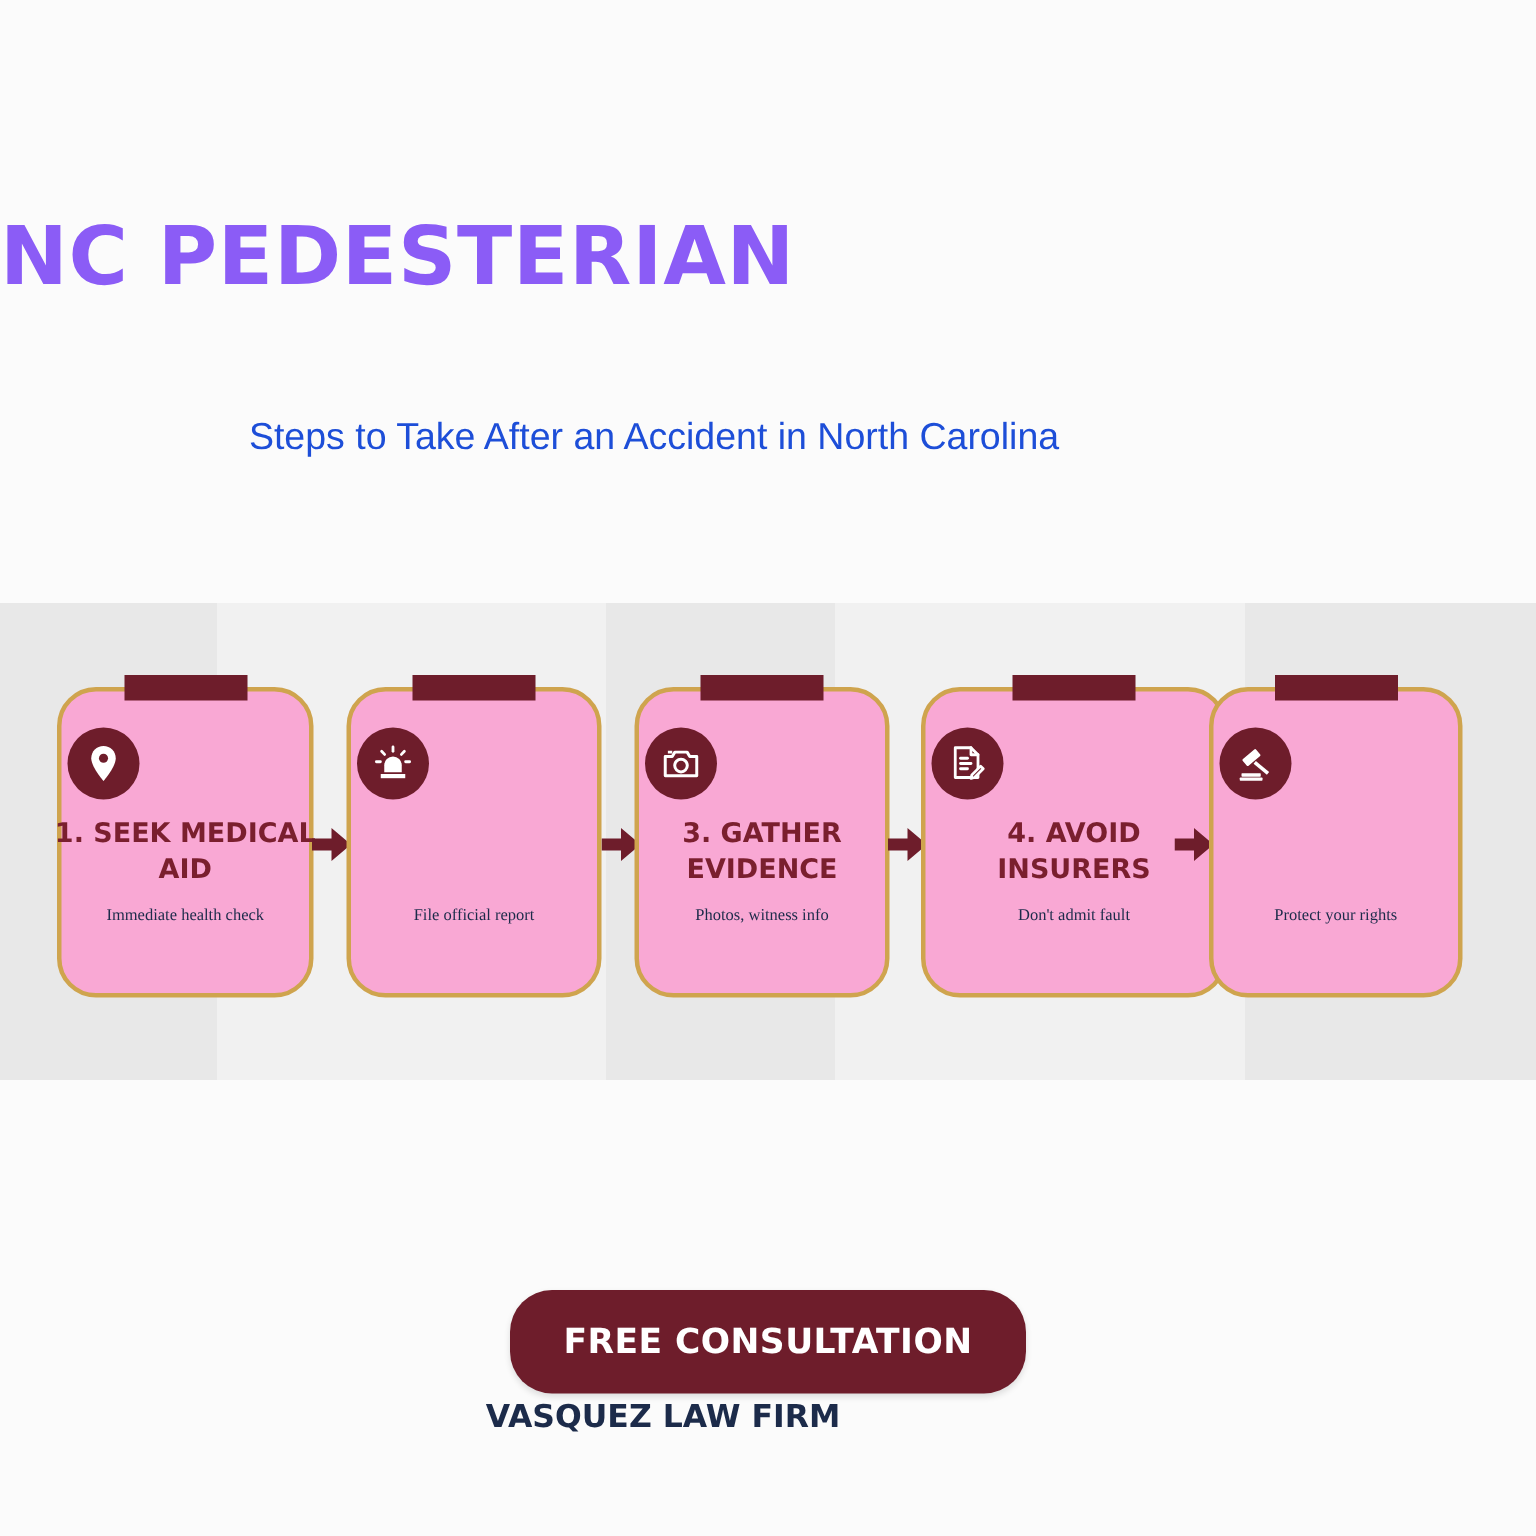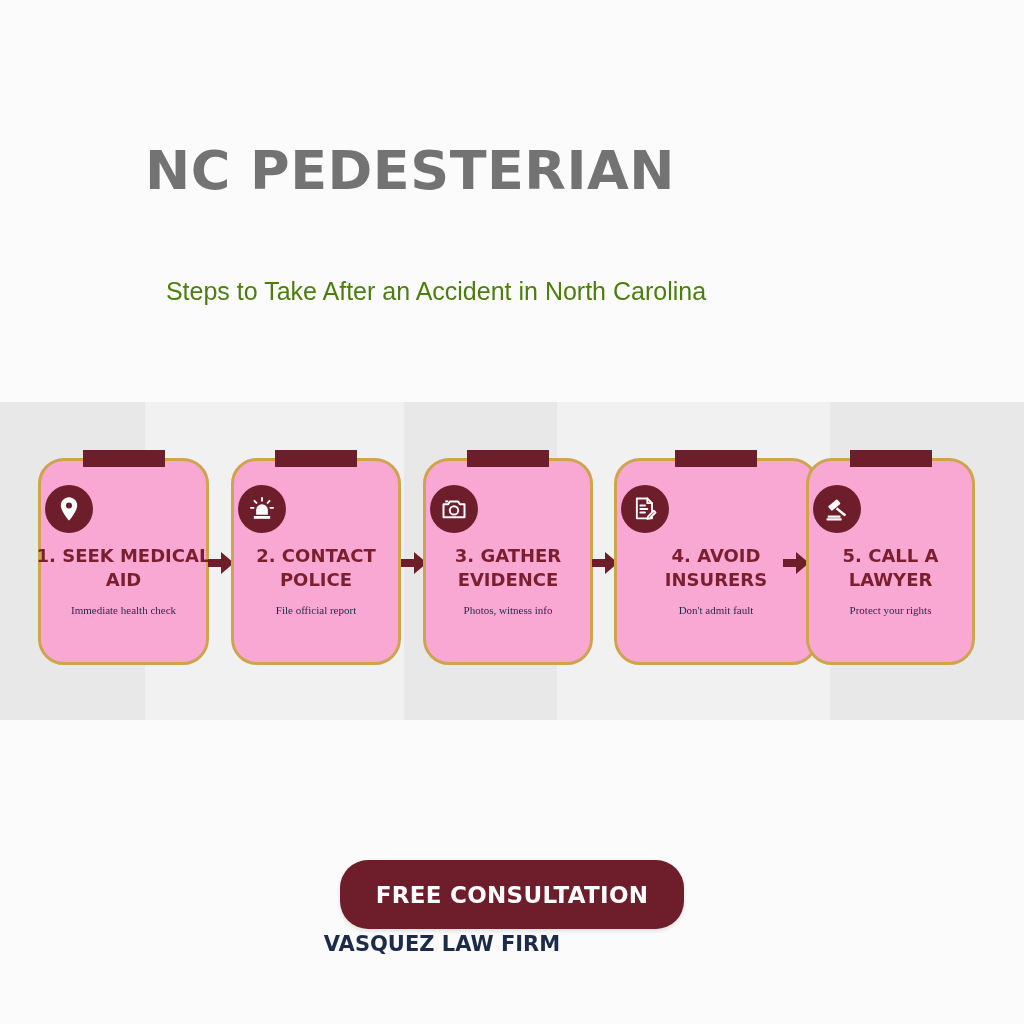--- a/index.html
+++ b/index.html
@@ -4,32 +4,32 @@
   <style>
     * { box-sizing: border-box; margin: 0; padding: 0; }
     html, body { width: 1024px; height: 1024px; overflow: hidden; }
     body {
       background: #fbfbfb;
       font-family: "Liberation Sans", sans-serif;
       position: relative;
     }
     .title {
       position: absolute; left: 0; top: 140px; width: 820px;
-      text-align: center;
-      color: #737373;
+      text-align: left;
+      color: #8b5cf6;
       font-family: "DejaVu Sans", sans-serif;
       font-weight: bold;
       font-size: 54px;
       line-height: 62px;
       letter-spacing: 0.5px;
     }
     .subtitle {
       position: absolute; left: 0; top: 275px; width: 872px;
       text-align: center;
-      color: #4d7c0f;
+      color: #1d4ed8;
       font-family: "Liberation Sans", sans-serif;
       font-size: 25px;
       line-height: 32px;
     }
     .band {
       position: absolute; left: 0; top: 402px; width: 1024px; height: 318px;
       display: flex;
     }
     .stripe { height: 100%; }
     .stripe.dark { background: #e8e8e8; }
@@ -138,22 +138,20 @@
     <svg viewBox="0 0 24 24" fill="none" stroke="#fff" stroke-width="1.6" stroke-linecap="round">
       <path d="M7 17v-4a5 5 0 0 1 10 0v4z" fill="#fff" stroke="none"></path>
       <rect x="5" y="18" width="14" height="2.4" fill="#fff" stroke="none"></rect>
       <line x1="12" y1="2.5" x2="12" y2="5"></line>
       <line x1="5.5" y1="5" x2="7.2" y2="6.8"></line>
       <line x1="18.5" y1="5" x2="16.8" y2="6.8"></line>
       <line x1="2.5" y1="11" x2="4.8" y2="11"></line>
       <line x1="19.2" y1="11" x2="21.5" y2="11"></line>
     </svg>
   </div>
-  <div class="heading">2. CONTACT
-POLICE</div>
   <div class="desc">File official report</div>
 </div>
 
 <svg class="arrow" style="left:401px" viewBox="0 0 26 24">
     <path d="M0 8h13V1l13 11-13 11v-7H0z" fill="#6e1d2b"></path>
   </svg>
 
 <div class="card" style="left:423px; width:170px;">
   <div class="tab"></div>
   <div class="icon">
@@ -198,19 +196,17 @@
   <div class="icon">
     <svg viewBox="0 0 24 24" fill="#fff">
       <g transform="rotate(-40 10 9)">
         <rect x="5" y="6" width="10" height="5" rx="0.8"></rect>
       </g>
       <path d="M12.2 10.6l7.6 6.2-1.3 1.6-7.6-6.2z"></path>
       <rect x="4" y="17.5" width="11" height="2" rx="0.4"></rect>
       <rect x="3" y="20" width="13" height="1.8" rx="0.4"></rect>
     </svg>
   </div>
-  <div class="heading">5. CALL A
-LAWYER</div>
   <div class="desc">Protect your rights</div>
 </div>
 
 <div class="cta">FREE CONSULTATION</div>
 <div class="firm">VASQUEZ LAW FIRM</div>
 
 </body></html>

